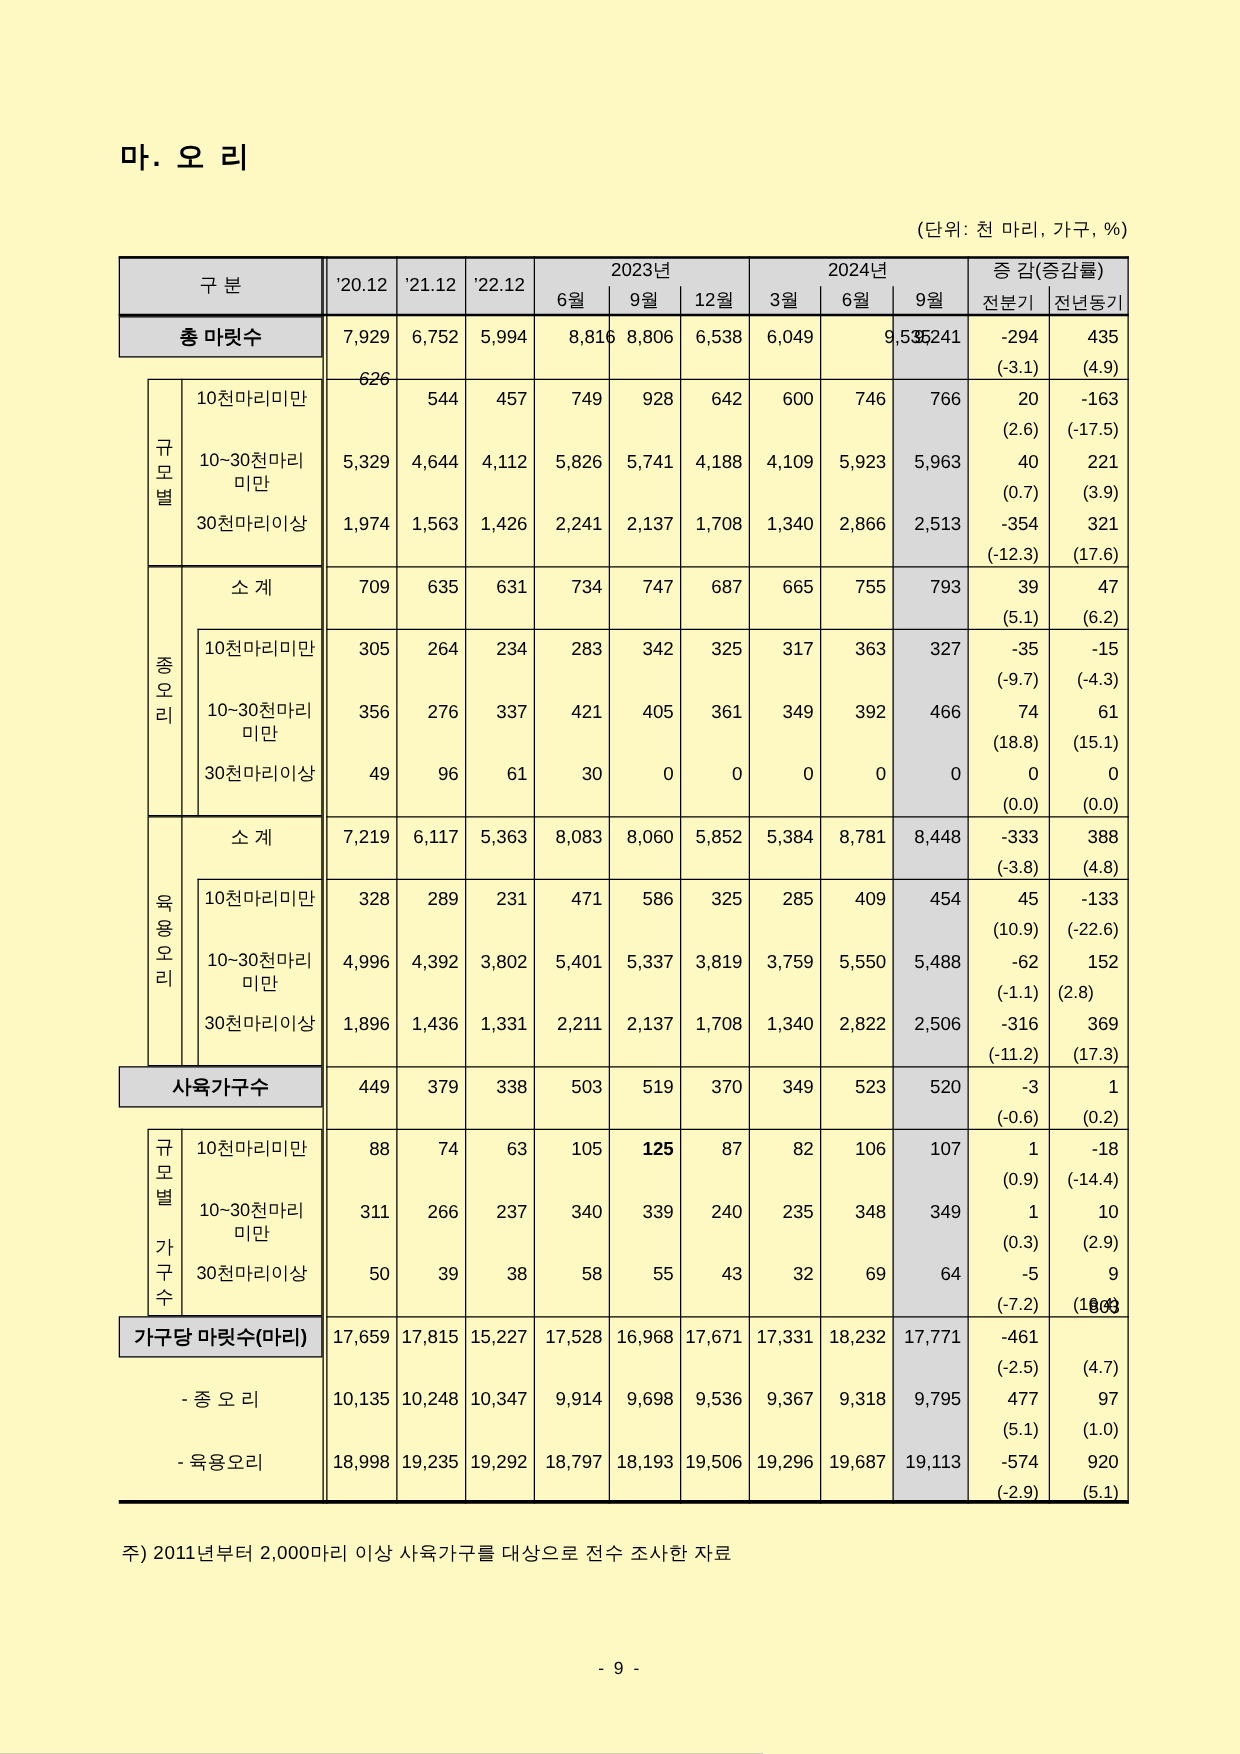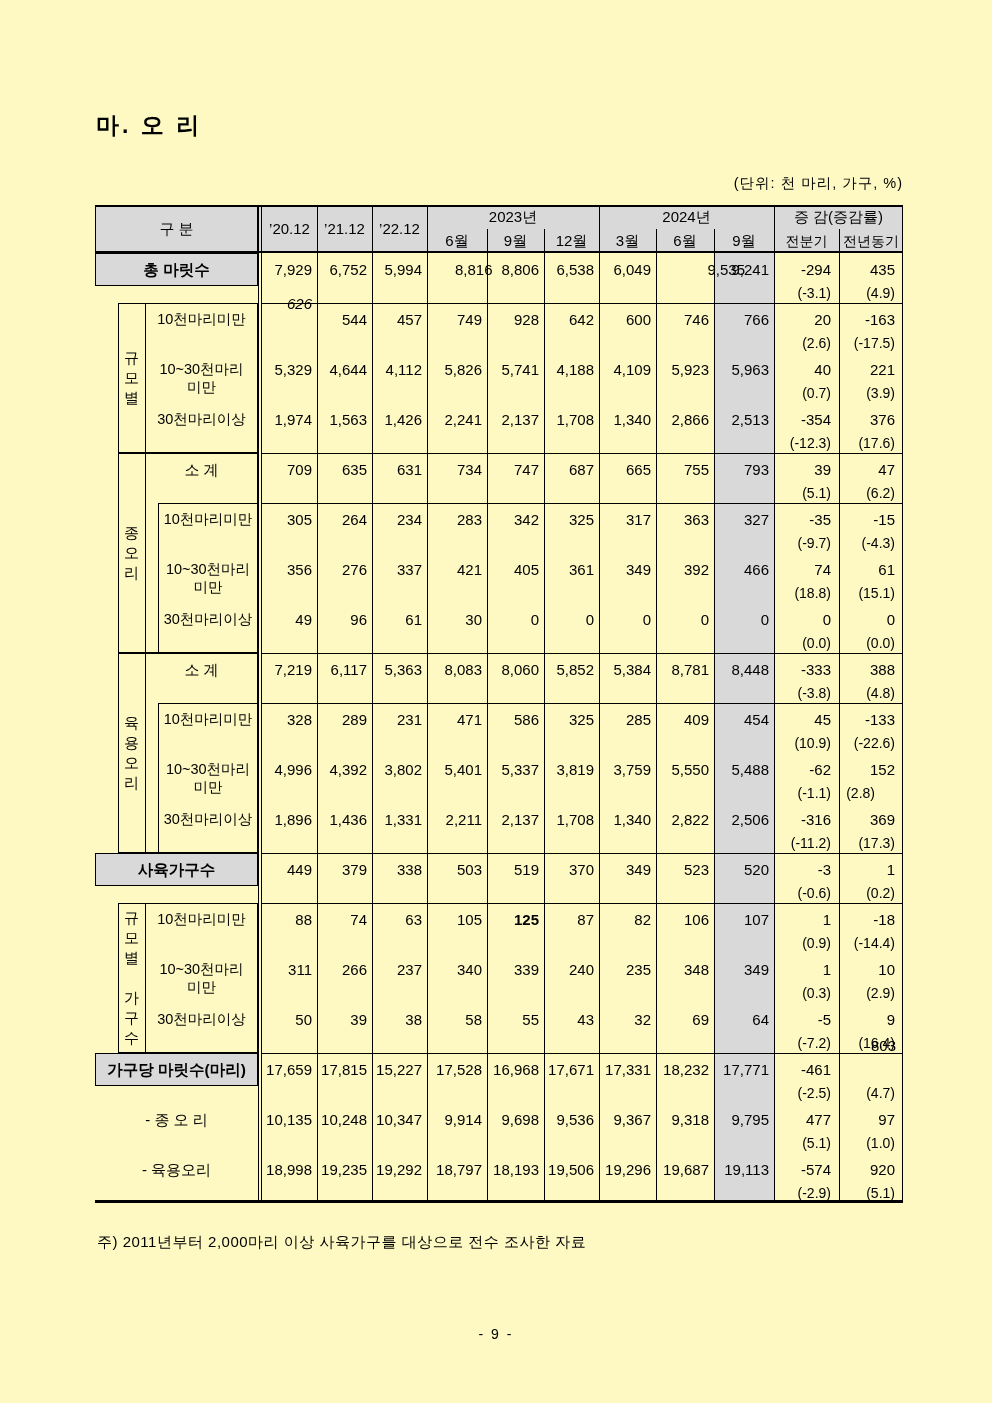--- a/index.html
+++ b/index.html
@@ -113,21 +113,21 @@
       <div class="num" style="left: 167px; top: 198px; width: 55px; height: 33px;">1,974</div>
       <div class="num" style="left: 222px; top: 198px; width: 55px; height: 33px;">1,563</div>
       <div class="num" style="left: 277px; top: 198px; width: 55px; height: 33px;">1,426</div>
       <div class="num" style="left: 332px; top: 198px; width: 60px; height: 33px;">2,241</div>
       <div class="num" style="left: 392px; top: 198px; width: 57px; height: 33px;">2,137</div>
       <div class="num" style="left: 449px; top: 198px; width: 55px; height: 33px;">1,708</div>
       <div class="num" style="left: 504px; top: 198px; width: 57px; height: 33px;">1,340</div>
       <div class="num" style="left: 561px; top: 198px; width: 58px; height: 33px;">2,866</div>
       <div class="num" style="left: 619px; top: 198px; width: 60px; height: 33px;">2,513</div>
       <div class="num chg" style="left: 679px; top: 198px; width: 65px; height: 33px;">-354</div>
-      <div class="num chg" style="left: 744px; top: 198px; width: 64px; height: 33px;">376</div>
+      <div class="num chg" style="left: 744px; top: 198px; width: 64px; height: 33px;">321</div>
       <div class="rate" style="left: 679px; top: 231px; width: 65px; height: 17px;">(-12.3)</div>
       <div class="rate" style="left: 744px; top: 231px; width: 64px; height: 17px;">(17.6)</div>
       <div class="box" style="left: 23px; top: 248px; width: 140px; height: 200px;"></div>
       <div class="vline" style="left: 50px; top: 248px; width: 1px; height: 200px;"></div>
       <div class="vtext" style="left: 23px; top: 248px; width: 27px; height: 200px;">종
 오
 리</div>
       <div class="lbl-plain" style="left: 50px; top: 248px; width: 113px; height: 33px;">소  계</div>
       <div class="num" style="left: 167px; top: 248px; width: 55px; height: 33px;">709</div>
       <div class="num" style="left: 222px; top: 248px; width: 55px; height: 33px;">635</div>

